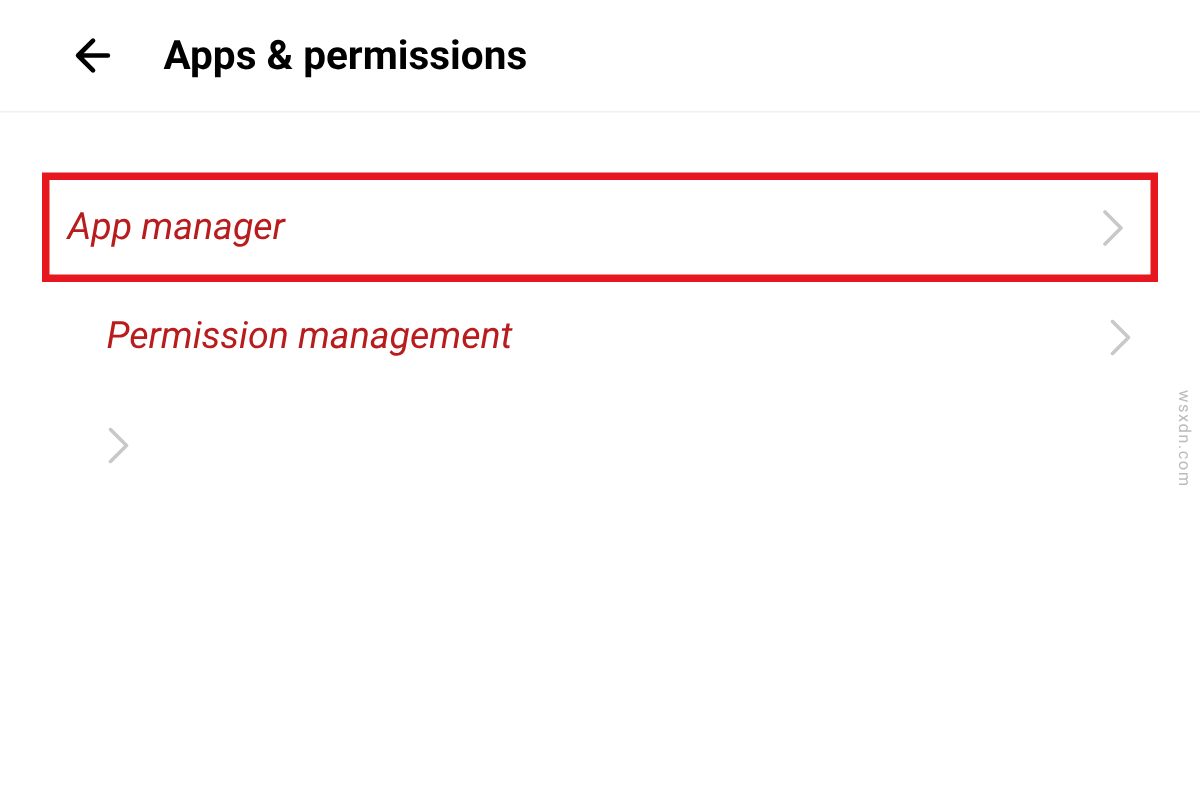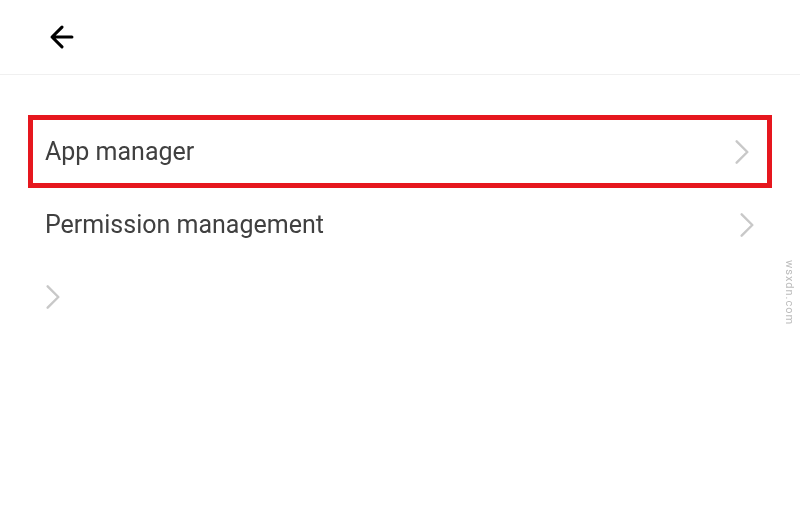--- a/index.html
+++ b/index.html
@@ -36,25 +36,27 @@
     }
     .content {
       padding-top: 40px;
     }
     .list-item {
       display: flex;
       align-items: center;
       justify-content: space-between;
       padding: 22px 45px;
       cursor: pointer;
+      margin-left: 26px;
     }
     .list-item-label {
       font-size: 25px;
       font-weight: 400;
-      color: #404040;
+      color: #b91c1c;
+      font-style: italic;
     }
     .chevron {
       width: 16px;
       height: 28px;
       display: flex;
       align-items: center;
       justify-content: center;
     }
     .highlight {
       border: 5px solid #e6171e;
@@ -76,20 +78,21 @@
   </style>
 </head>
 <body>
 
 <div class="header">
   <div class="back-arrow">
     <svg width="34" height="34" viewBox="0 0 24 24" fill="none">
       <path d="M19 12H5M5 12L12 5M5 12L12 19" stroke="#000000" stroke-width="2.2" stroke-linecap="round" stroke-linejoin="round"></path>
     </svg>
   </div>
+  <div class="header-title">Apps &amp; permissions</div>
 </div>
 
 <div class="content">
 
   <div class="list-item highlight">
     <span class="list-item-label">App manager</span>
     <span class="chevron">
       <svg width="14" height="24" viewBox="0 0 10 18" fill="none">
         <path d="M1 1L9 9L1 17" stroke="#c8c8c8" stroke-width="1.8" stroke-linecap="round" stroke-linejoin="round"></path>
       </svg>

